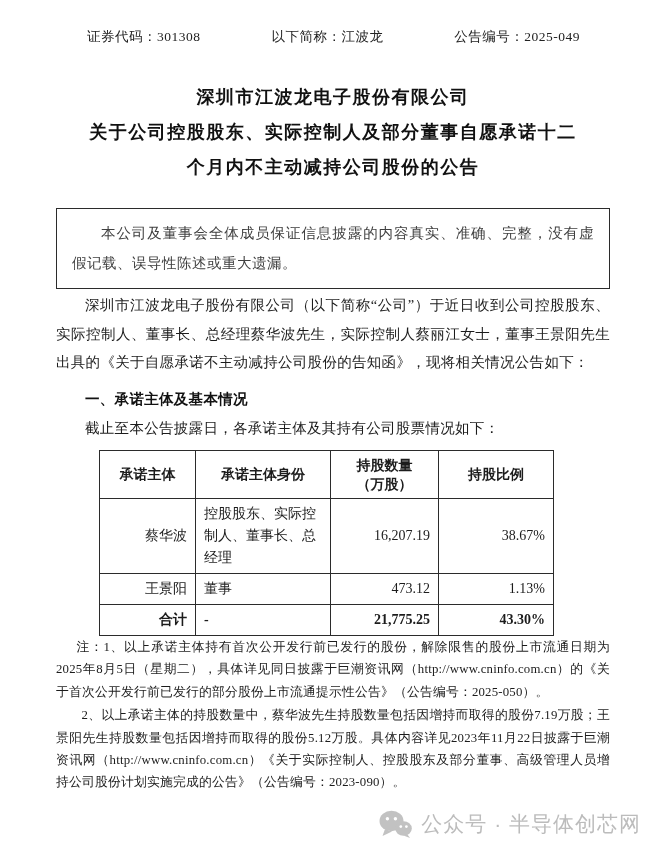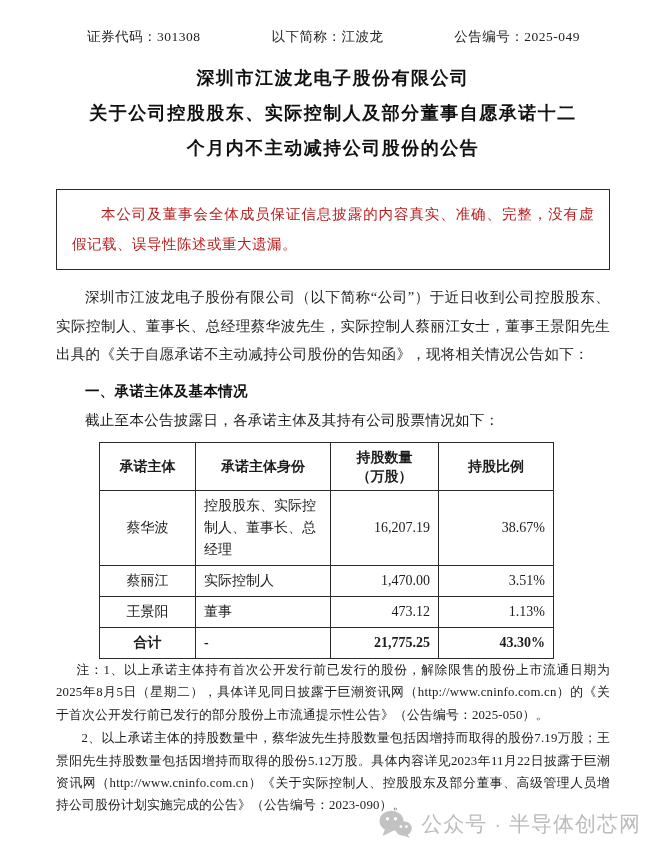--- a/index.html
+++ b/index.html
@@ -14,42 +14,42 @@
   .doc { padding:28px 55px 0 56px; }
 
   
   .meta-row {
     display:flex; justify-content:space-between;
     padding:0 30px 0 31px;
     font-size:13.5px; letter-spacing:0.5px; color:#222;
   }
 
   
-  .title-block { margin-top:15px; text-align:center; }
+  .title-block { margin-top:34px; text-align:center; }
   .title-line {
     font-size:18px; font-weight:bold; color:#111;
     line-height:35px; letter-spacing:1.5px;
   }
 
   
   .statement-box {
     margin-top:23px;
     border:1.5px solid #2b2b2b;
     padding:9px 15px 10px 15px;
     min-height:66px;
   }
   .statement-text {
-    font-size:14.5px; line-height:30px; color:#b91c1c;
+    font-size:14.5px; line-height:30px; color:#404040;
     text-indent:2em; text-align:justify;
     letter-spacing:0.5px;
   }
 
   
   .para {
-    margin-top:13px;
+    margin-top:2px;
     font-size:14.5px; line-height:28.5px;
     text-indent:2em; text-align:justify;
     letter-spacing:0.3px; color:#1c1c1c;
   }
   .section-heading {
     margin-top:8px;
     font-size:14.5px; font-weight:bold; line-height:28px;
     text-indent:2em; color:#111; letter-spacing:0.3px;
   }
   .lead { margin-top:1px; }
@@ -65,21 +65,21 @@
   table.holdings th, table.holdings td {
     border:1.2px solid #2b2b2b;
     padding:4px 8px;
     vertical-align:middle;
   }
   table.holdings th {
     font-weight:bold; text-align:center;
     height:48px; line-height:19px; font-size:14px;
   }
   col.c1{width:96px;} col.c2{width:135px;} col.c3{width:108px;} col.c4{width:115px;}
-  td.cname { text-align:center; }
+  td.cname { text-align:right; }
   td.crole { line-height:22px; }
   td.cnum  { text-align:right; padding-right:11px; }
   tr.row-tall td { height:58px; }
   tr.row-std td { height:29px; }
   tr.total-row td { font-weight:bold; height:30px; }
 
   
   .notes { }
   .note {
     font-size:12.8px; line-height:22.4px;
@@ -145,26 +145,20 @@
       </tr>
     </thead>
     <tbody>
       <tr class="row-tall">
         <td class="cname">蔡华波</td>
         <td class="crole">控股股东、实际控制人、董事长、总经理</td>
         <td class="cnum">16,207.19</td>
         <td class="cnum">38.67%</td>
       </tr>
       <tr class="row-std">
-        <td class="cname">蔡丽江</td>
-        <td class="crole">实际控制人</td>
-        <td class="cnum">1,470.00</td>
-        <td class="cnum">3.51%</td>
-      </tr>
-      <tr class="row-std">
         <td class="cname">王景阳</td>
         <td class="crole">董事</td>
         <td class="cnum">473.12</td>
         <td class="cnum">1.13%</td>
       </tr>
       <tr class="total-row">
         <td class="cname">合计</td>
         <td class="crole">-</td>
         <td class="cnum">21,775.25</td>
         <td class="cnum">43.30%</td>

